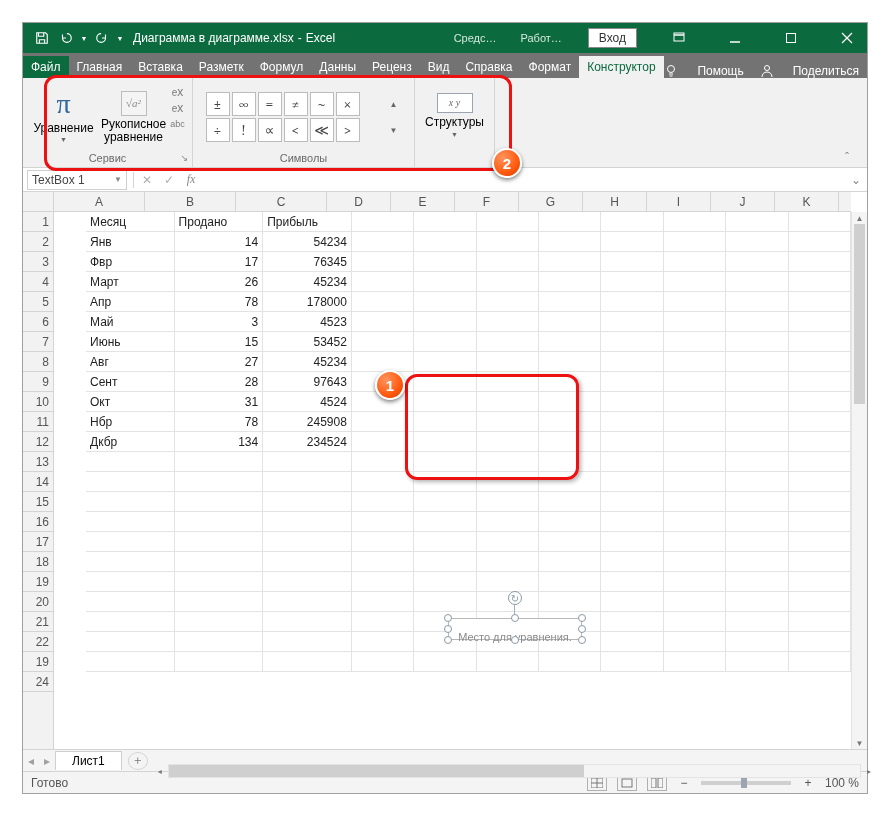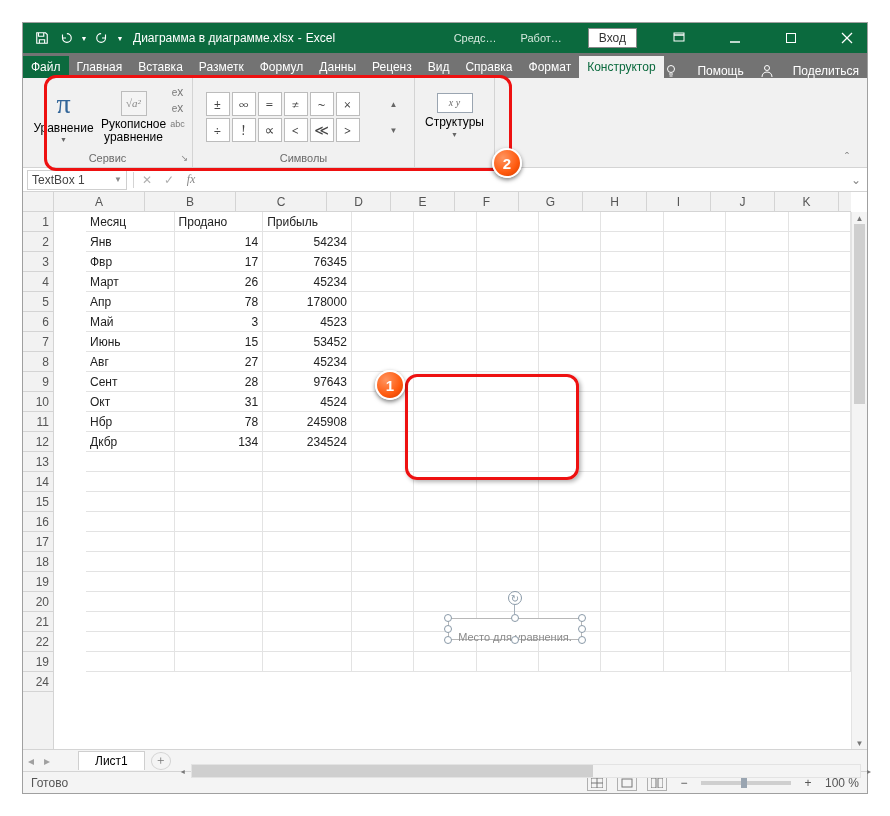--- a/index.html
+++ b/index.html
@@ -69,21 +69,21 @@
   .cD, .cE, .cF, .cG, .cH, .cI, .cJ, .cK { width: 64px; }
   .hA { width: 91px; } .hB { width: 91px; } .hC { width: 91px; }
   .hD, .hE, .hF, .hG, .hH, .hI, .hJ, .hK { width: 64px; }
   
   .vscroll { position: absolute; right: 0; top: 20px; bottom: 0; width: 16px; background: #f4f4f4; border-left: 1px solid #e3e3e3; }
   .vscroll .thumb { position: absolute; top: 12px; left: 2px; right: 2px; height: 180px; background: #cfcfcf; }
   .vscroll .arr { position: absolute; left:0; right:0; height:12px; display:flex; align-items:center; justify-content:center; color:#777; font-size:8px; cursor:pointer; }
   
   .sheettabs { height: 22px; border-top: 1px solid #d4d4d4; display: flex; align-items: center; background: #f4f4f4; }
   .stnav { width: 16px; text-align: center; color: #a0a0a0; cursor:pointer; }
-  .stab { padding: 2px 16px; background: #fff; border: 1px solid #cfcfcf; border-bottom: none; margin-top: -1px; cursor:pointer;margin-left:23px; }
+  .stab { padding: 2px 16px; background: #fff; border: 1px solid #cfcfcf; border-bottom: none; margin-top: -1px; cursor:pointer; }
   .stplus { width: 20px; height: 18px; margin-left: 6px; display:flex; align-items:center; justify-content:center; color:#777; cursor:pointer; border:1px solid #d4d4d4; border-radius:50%; font-size:12px; }
   .hscroll { flex: 1; position: relative; }
   .hscroll .track { position: absolute; left: 20px; right: 6px; top: 3px; height: 14px; background: #f4f4f4; border:1px solid #e3e3e3; }
   .hscroll .arr { width:14px; height:14px; display:flex; align-items:center; justify-content:center; color:#777; font-size:8px; cursor:pointer; }
   .hscroll .thumb { position:absolute; left:0; top:0; bottom:0; width:60%; background:#cfcfcf; }
   
   .statusbar { height: 22px; border-top: 1px solid #d4d4d4; background: #f4f4f4; display: flex; align-items: center; font-size: 11px; color: #555; }
   .statusbar .ready { padding: 0 8px; }
   .statusbar .right { margin-left: auto; display: flex; align-items: center; gap: 10px; padding-right: 8px; }
   .viewbtn { width: 20px; height: 16px; border: 1px solid #b0b0b0; cursor:pointer; display:flex; align-items:center; justify-content:center; }

